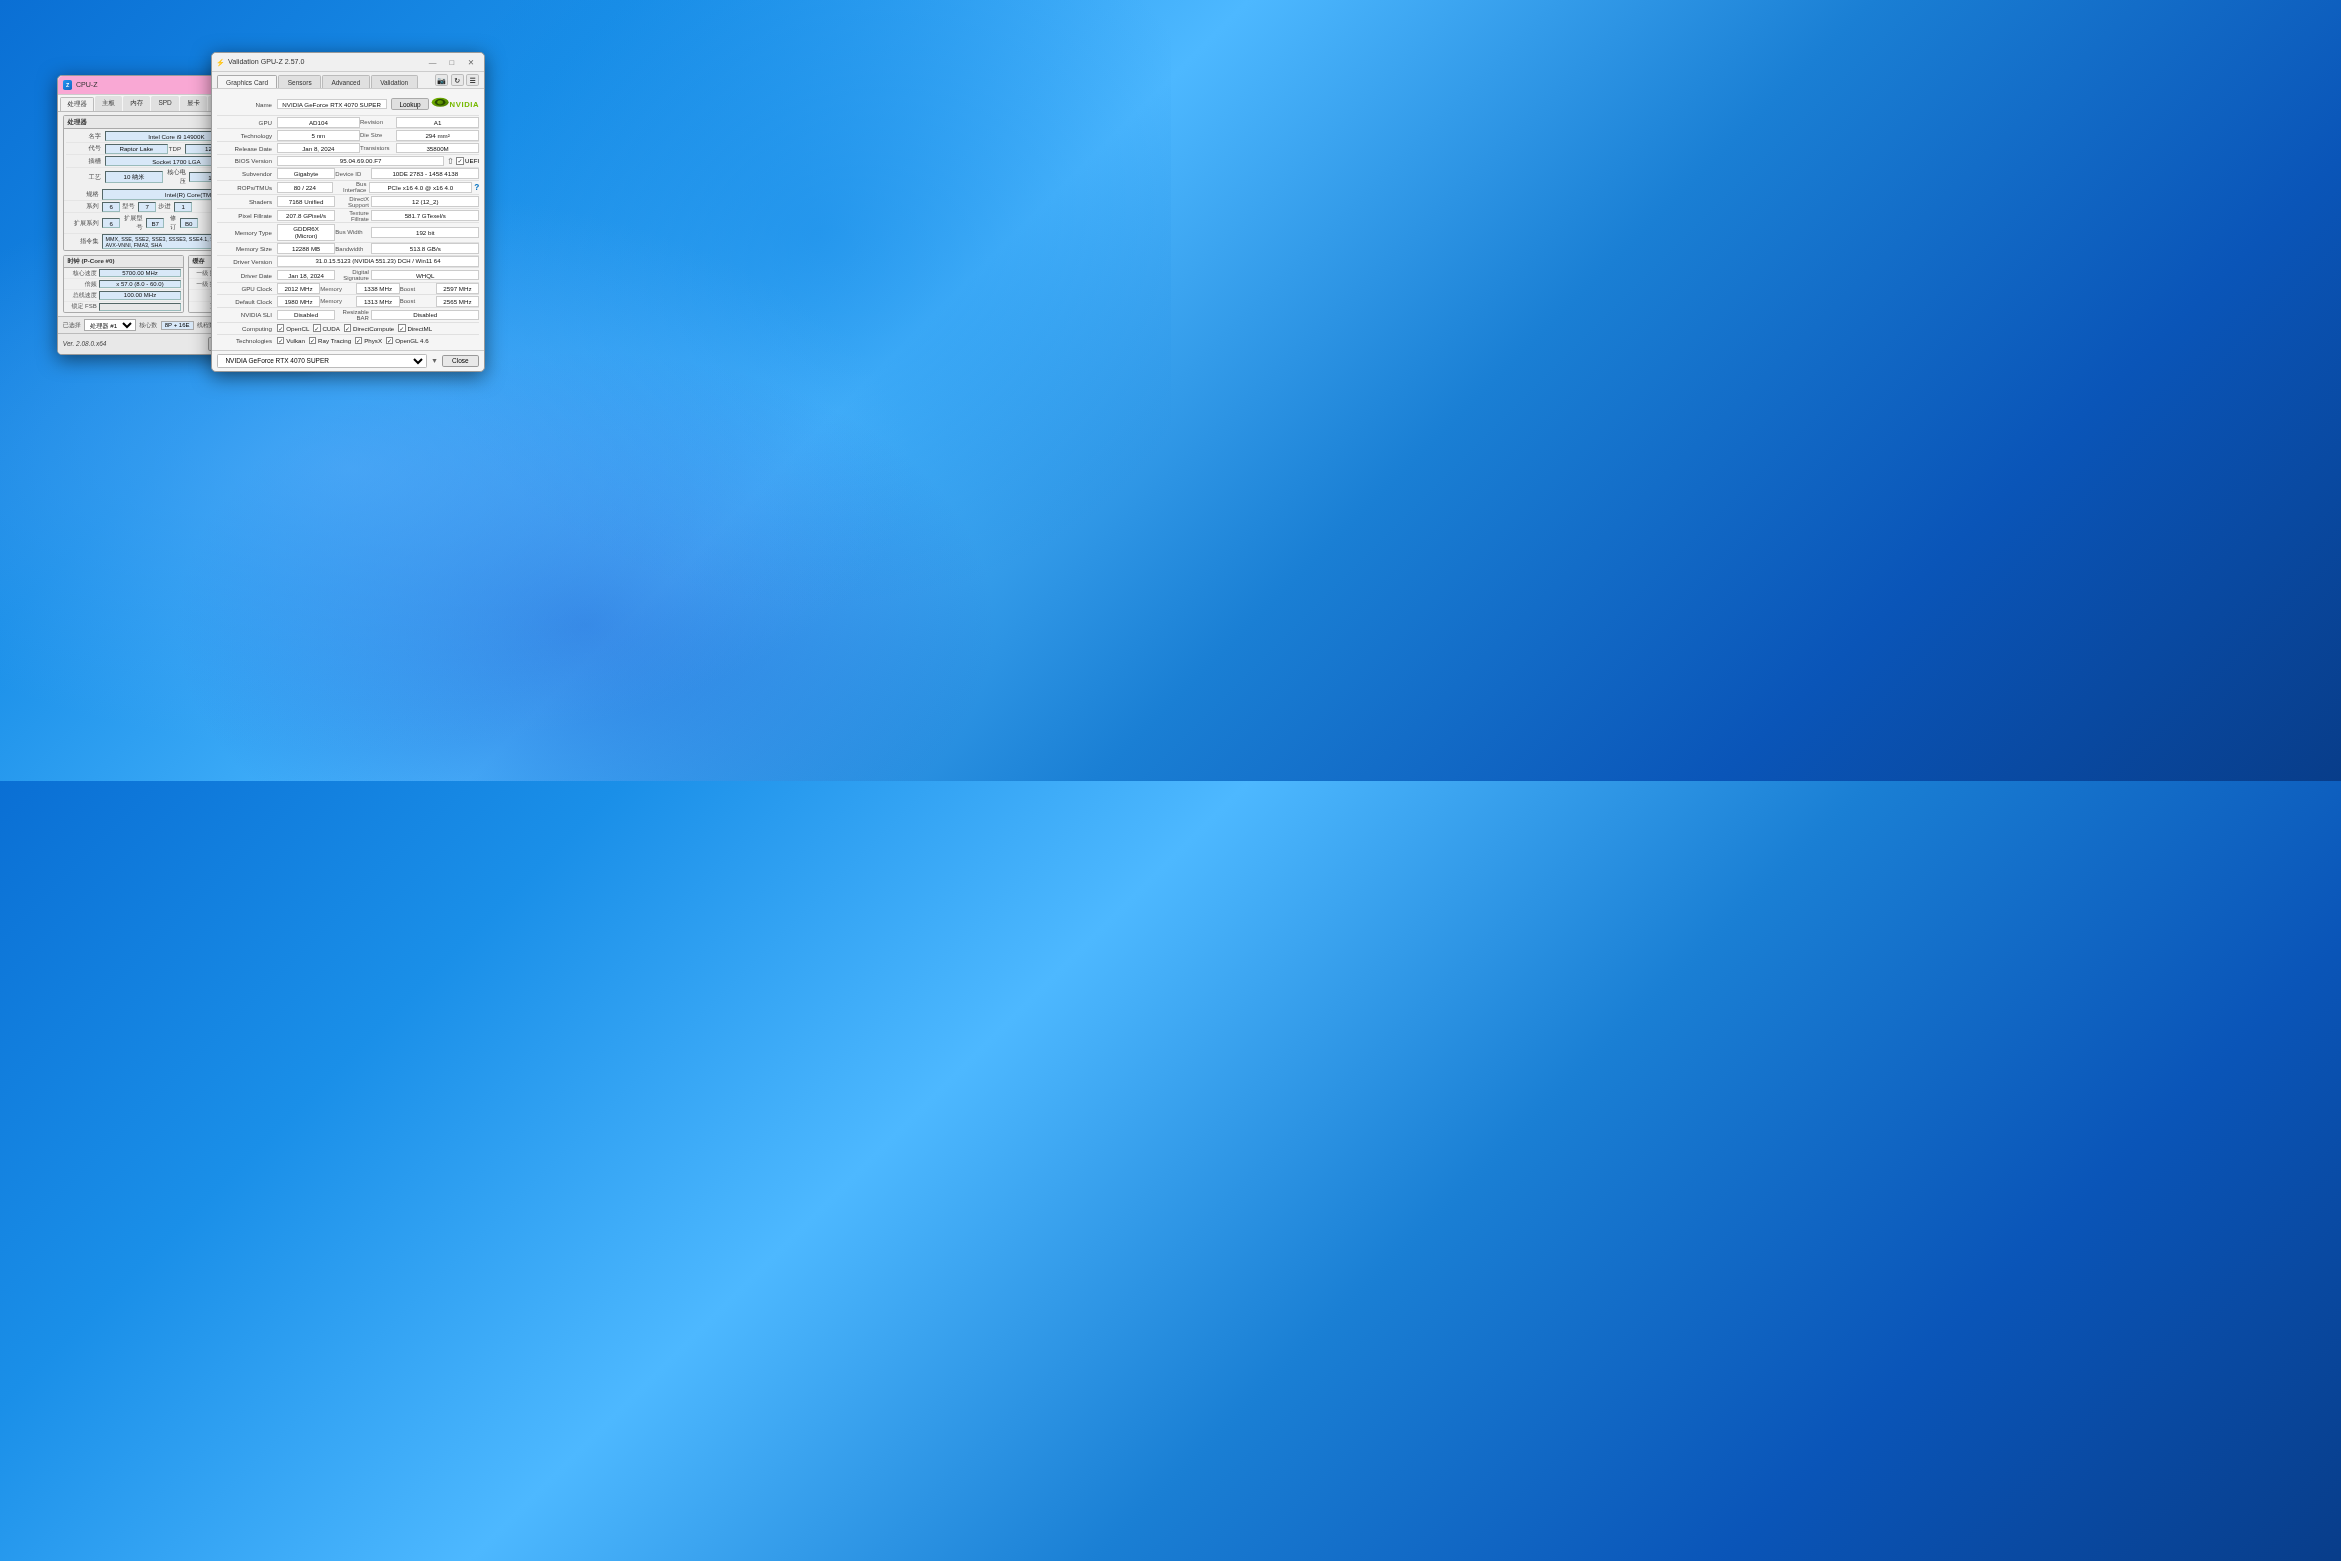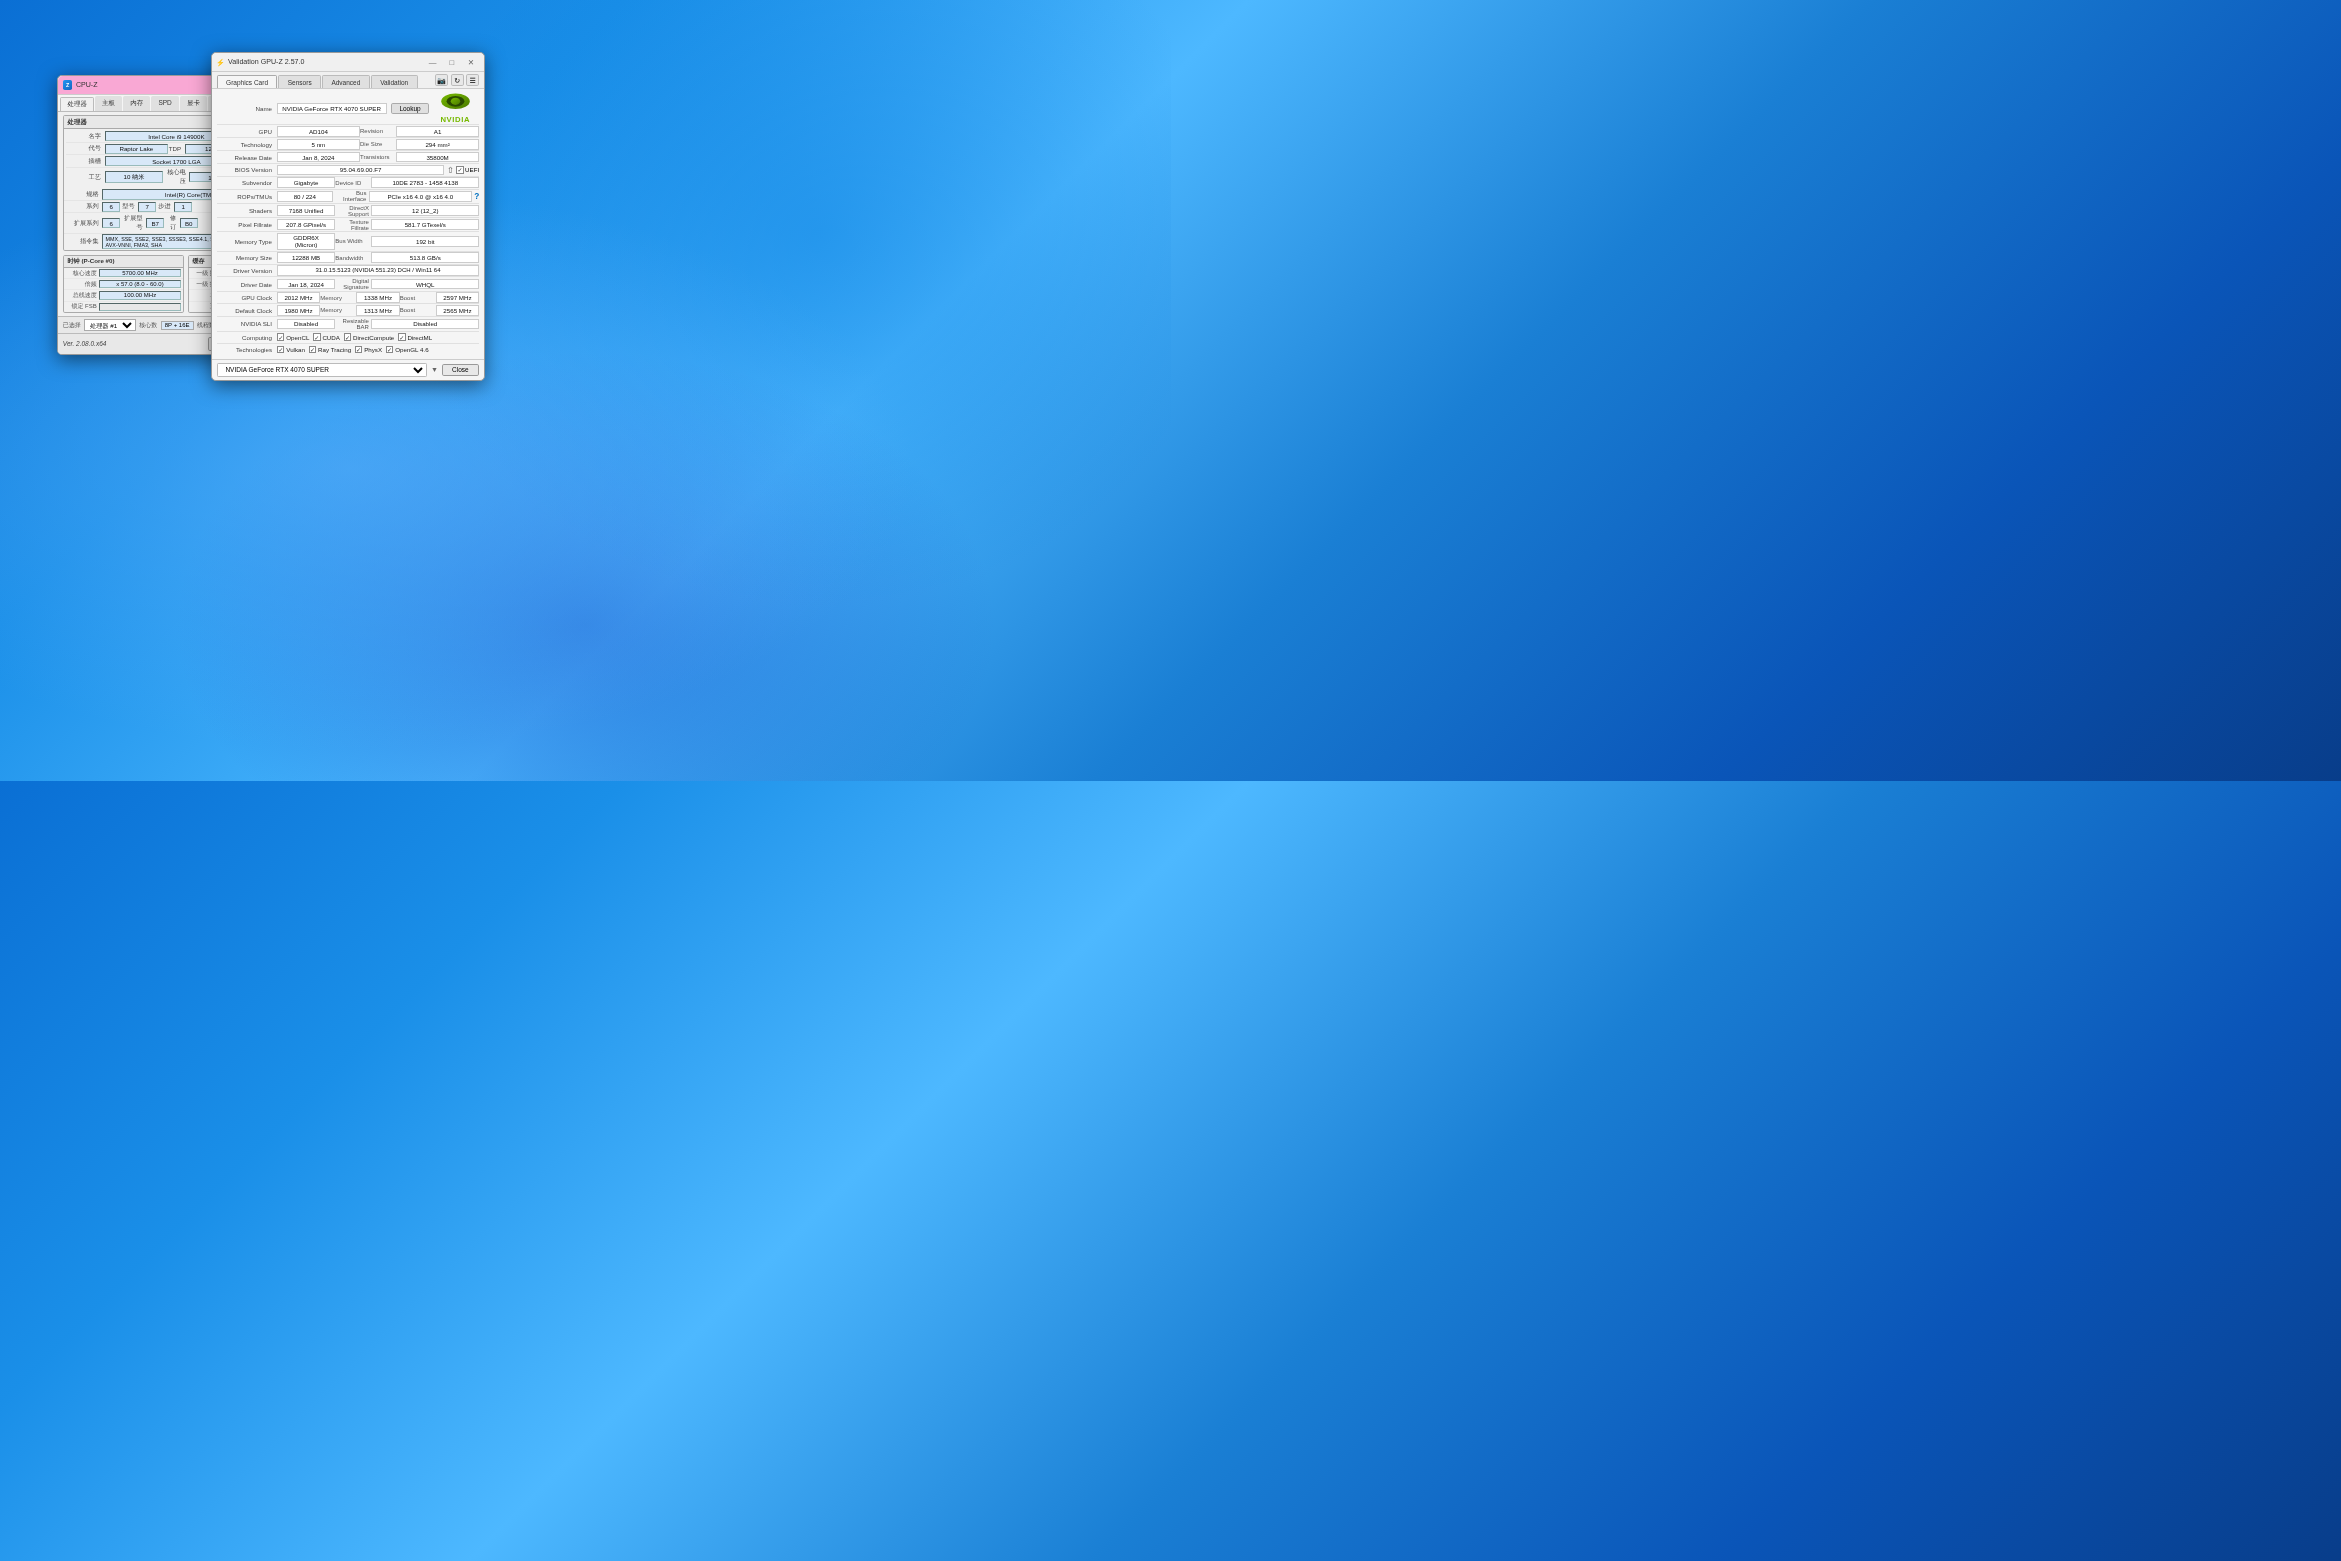--- a/index.html
+++ b/index.html
@@ -715,21 +715,21 @@
     </div>
   </div>
 
   <div class="gpuz-content">
 
     <div class="gpuz-row">
       <div class="gpuz-field-label">Name</div>
       <div class="gpuz-field-value centered" style="flex:2; font-weight:500;">NVIDIA GeForce RTX 4070 SUPER</div>
       <button class="lookup-btn">Lookup</button>
 
-      <div style="width:48px; display:flex; flex-direction:column; align-items:center; justify-content:center; row-span:3; margin-left:2.4px;">
+      <div style="width:48px; display:flex; flex-direction:row; align-items:center; justify-content:center; row-span:3; margin-left:2.4px;">
         <svg width="31" height="21.4" viewBox="0 0 52 36">
           <defs>
             <linearGradient id="ng" x1="0%" y1="0%" x2="100%" y2="100%">
               <stop offset="0%" style="stop-color:#76b900"></stop>
               <stop offset="100%" style="stop-color:#4a7a00"></stop>
             </linearGradient>
           </defs>
           <ellipse cx="26" cy="14" rx="24" ry="13" fill="url(#ng)"></ellipse>
           <ellipse cx="26" cy="14" rx="15" ry="9" fill="#2a4a00"></ellipse>
           <ellipse cx="26" cy="14" rx="8" ry="6" fill="url(#ng)"></ellipse>

